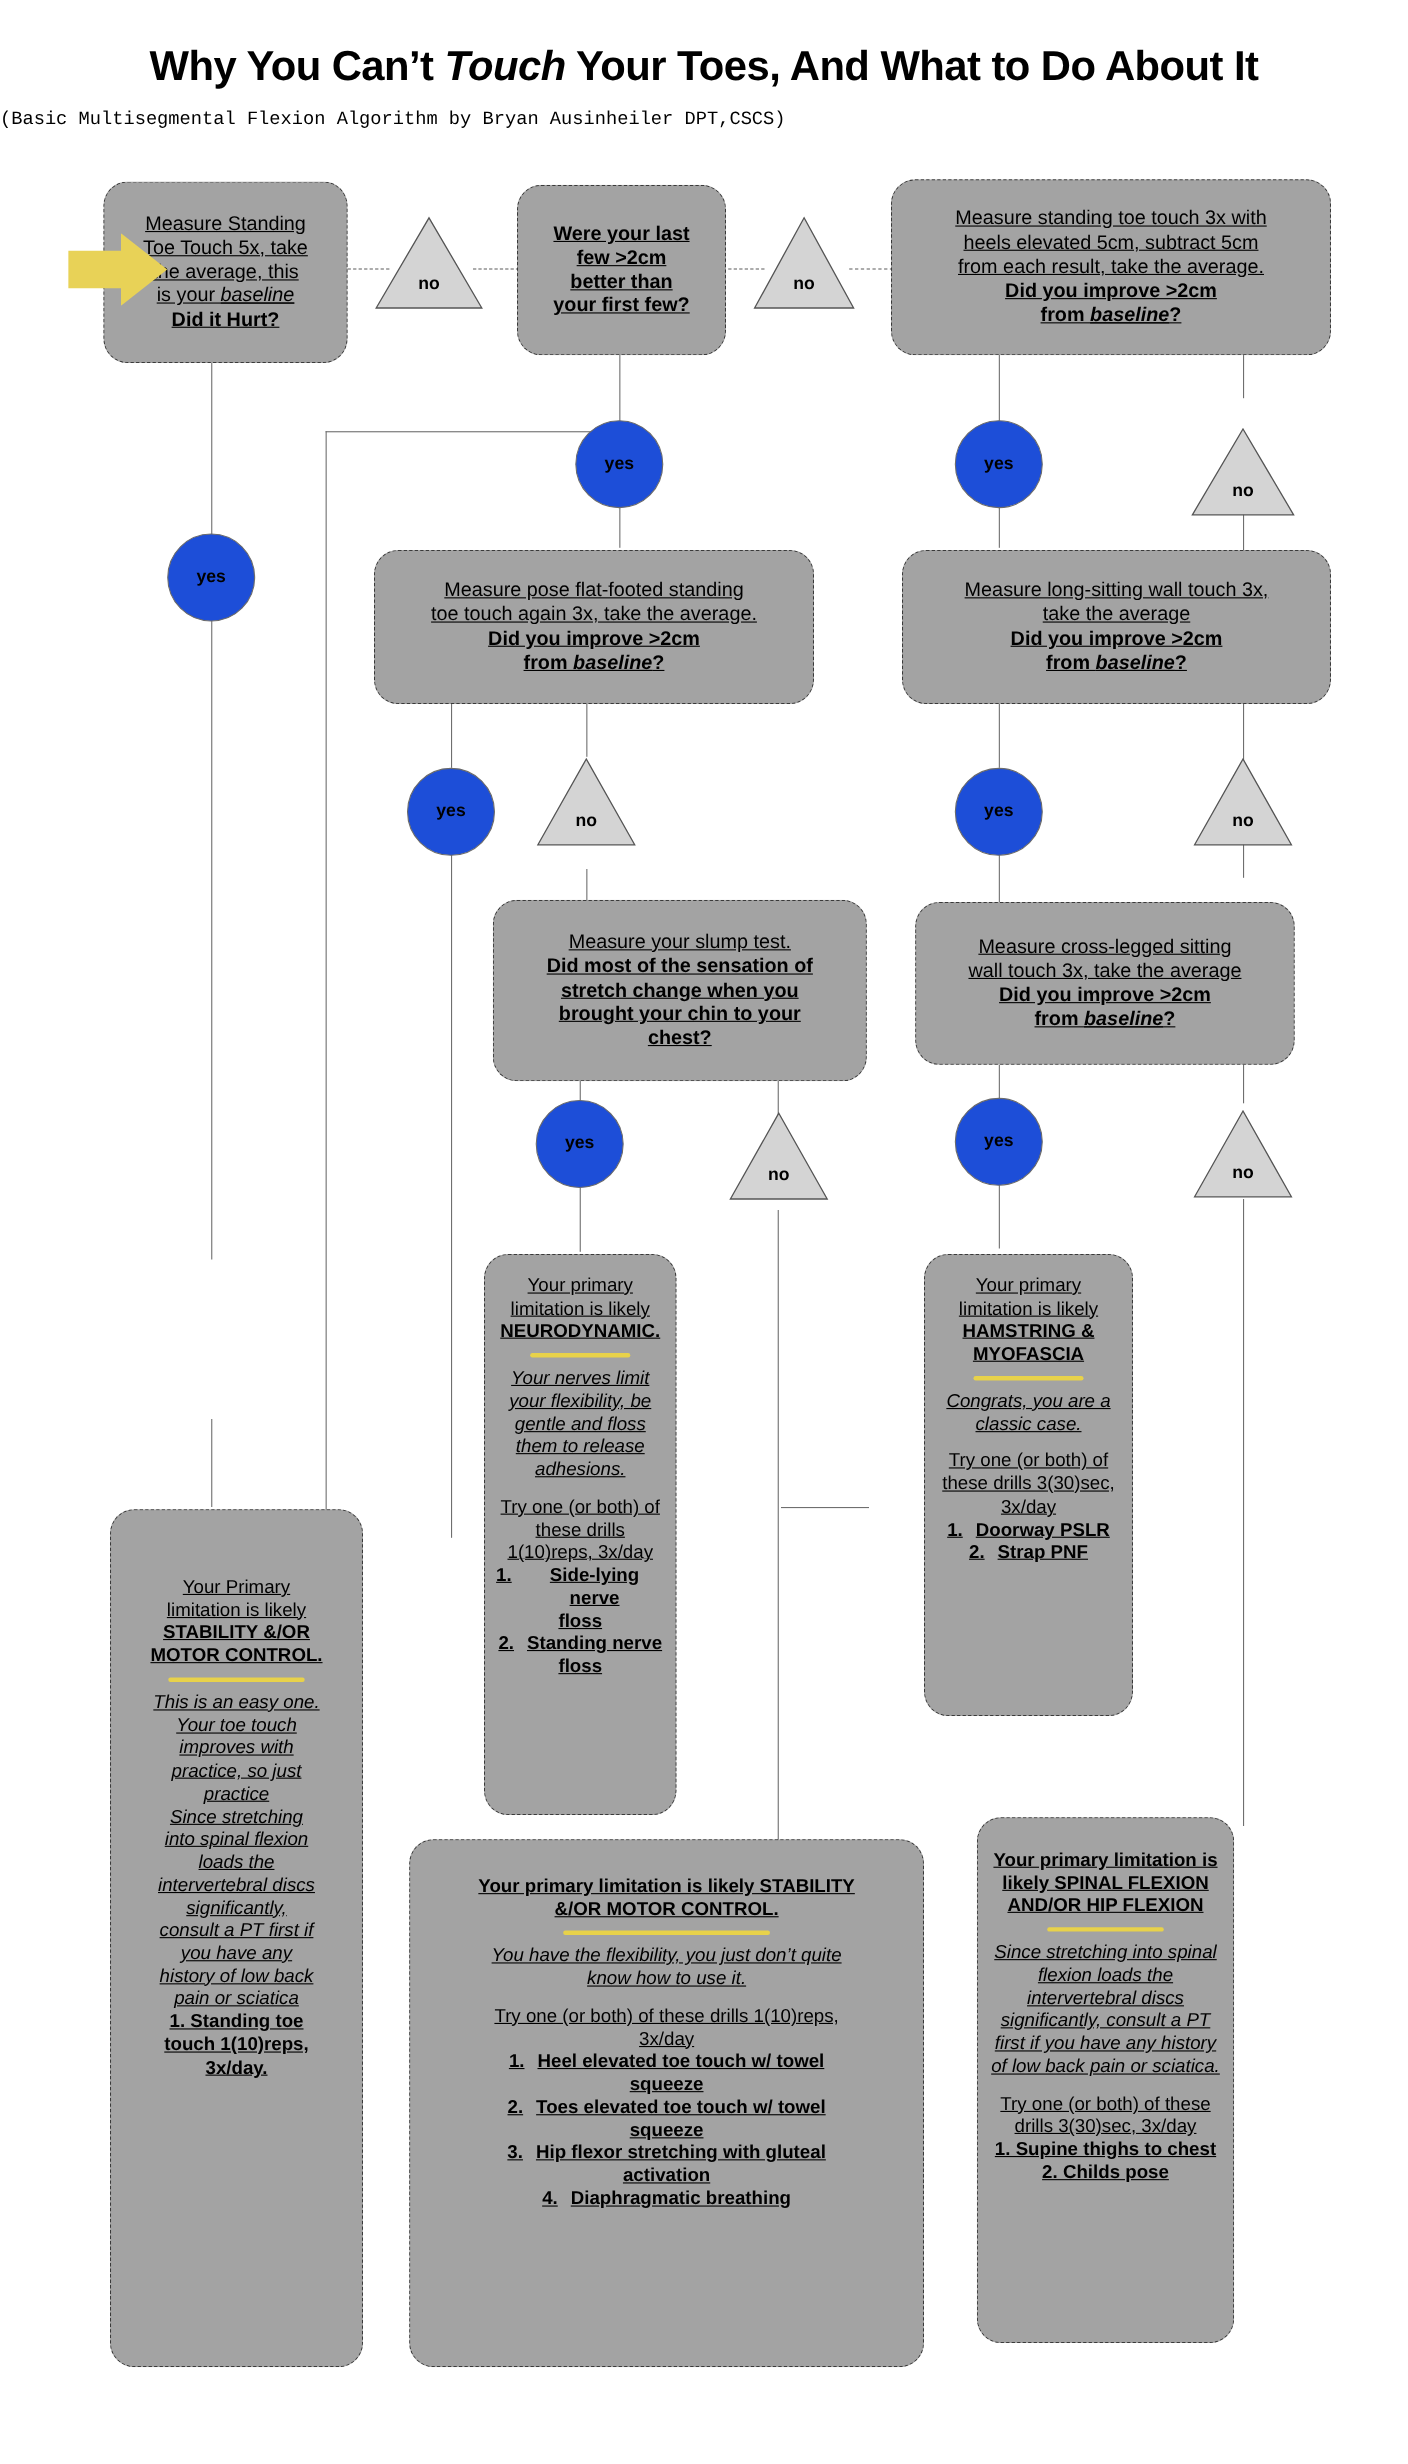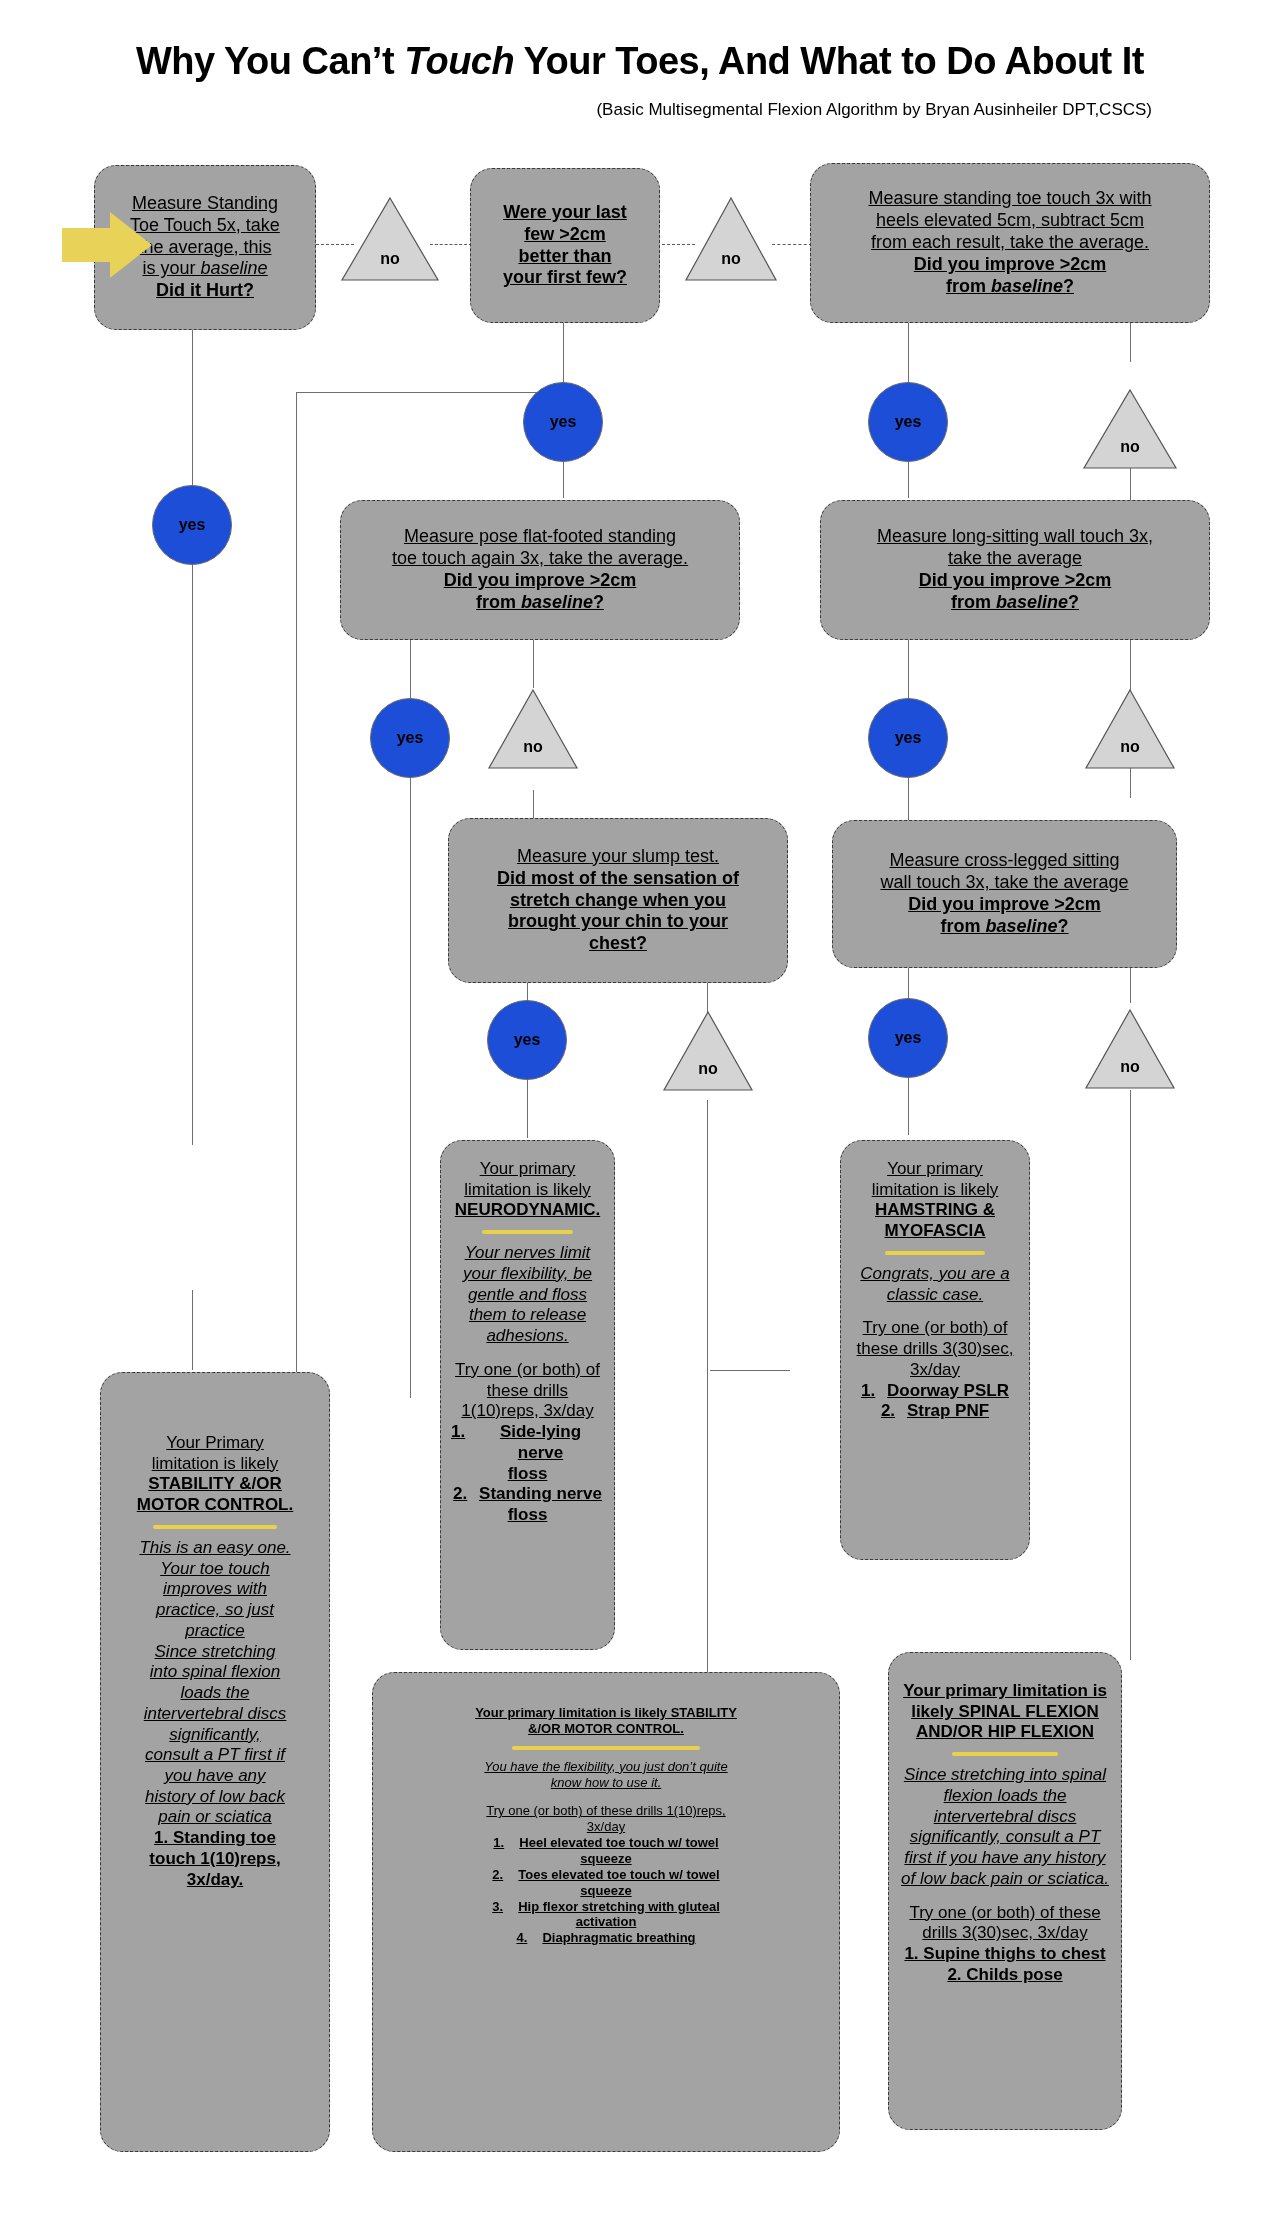--- a/index.html
+++ b/index.html
@@ -2,22 +2,22 @@
 <html><head>
 <meta charset="utf-8">
 <style>
   html,body{margin:0;padding:0;background:#ffffff;}
   body{width:1280px;height:2240px;position:relative;font-family:"Liberation Sans",sans-serif;color:#000;}
   #stage{position:relative;width:1280px;height:2240px;overflow:hidden;}
 
   .title{position:absolute;left:0;top:40px;width:1280px;text-align:center;
     font-size:38px;font-weight:bold;letter-spacing:-0.5px;font-family:"Liberation Sans",sans-serif;}
   .title .it{font-style:italic;}
-  .subtitle{position:absolute;left:0;top:100px;width:1152px;text-align:right;
-    font-size:17px;font-family:Liberation Sans, sans-serif;}
+  .subtitle{position:absolute;left:0;top:100px;width:1152px;text-align:left;
+    font-size:17px;font-family:Liberation Mono, monospace;}
 
   
   .box{position:absolute;box-sizing:border-box;border:1.5px dashed #3a3a3a;border-radius:22px;
        background:#a3a3a3;display:flex;flex-direction:column;justify-content:center;
        align-items:center;text-align:center;padding:8px 10px;line-height:1.22;z-index:5;text-decoration:underline;}
   .box .ln{display:block;width:100%;}
   .b{font-weight:bold;}
   .i{font-style:italic;}
   .u{text-decoration:underline;font-style:italic;}
 
@@ -293,21 +293,21 @@
     <span class="ln i">significantly,</span>
     <span class="ln i">consult a PT first if</span>
     <span class="ln i">you have any</span>
     <span class="ln i">history of low back</span>
     <span class="ln i">pain or sciatica</span>
     <span class="ln b">1. Standing toe</span>
     <span class="ln b">touch 1(10)reps,</span>
     <span class="ln b">3x/day.</span>
   </div>
 
-  <div class="box" style="left:372px;top:1672px;width:468px;height:480px;font-size:13px;justify-content:flex-start;padding-top:32px;">
+  <div class="box" style="left:372px;top:1672px;width:468px;height:480px;font-size:17px;justify-content:flex-start;padding-top:32px;">
     <span class="ln b">Your primary limitation is likely STABILITY</span>
     <span class="ln b">&amp;/OR MOTOR CONTROL.</span>
     <div class="rule" style="width:42%;"></div>
     <span class="ln i">You have the flexibility, you just don’t quite</span>
     <span class="ln i">know how to use it.</span>
     <div class="sp"></div>
     <span class="ln">Try one (or both) of these drills  1(10)reps,</span>
     <span class="ln">3x/day</span>
     <div class="olrow">
         <span class="num">1.</span>

